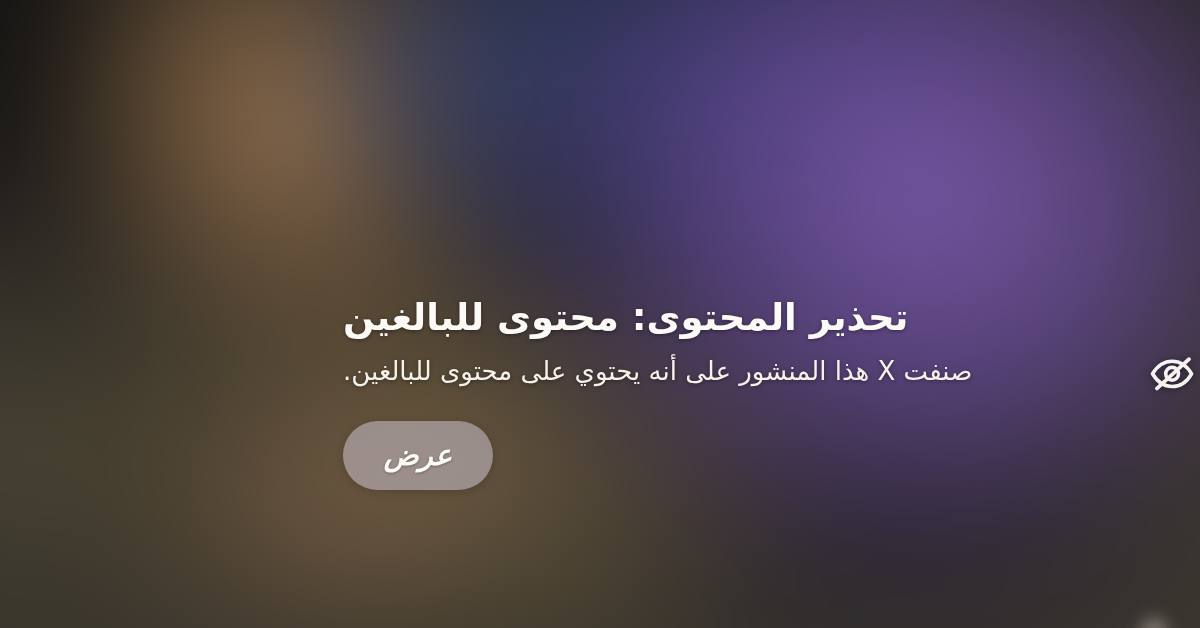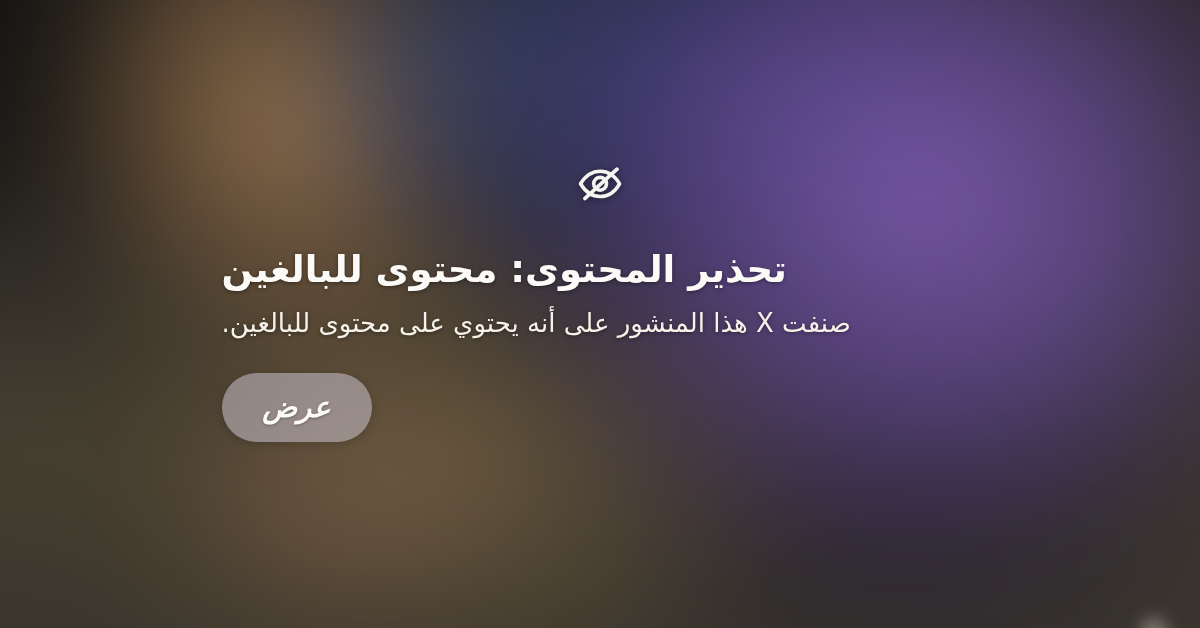--- a/index.html
+++ b/index.html
@@ -72,25 +72,26 @@
     background:
       radial-gradient(ellipse 760px 420px at 600px 320px, rgba(0,0,0,0.10) 0%, rgba(0,0,0,0.02) 60%, rgba(0,0,0,0) 100%);
     pointer-events: none;
   }
 
   
   .warning {
     position: absolute;
     inset: 0;
     display: flex;
-    flex-direction: column;
+    flex-direction: row;
     align-items: center;
     justify-content: flex-start;
     padding-top: 158px;
     box-sizing: border-box;
+    gap: 31px;
   }
 
   .icon-wrap {
     width: 56px;
     height: 52px;
     display: flex;
     align-items: center;
     justify-content: center;
     margin-bottom: 38px;
     filter: drop-shadow(0 1px 3px rgba(0,0,0,0.45));

